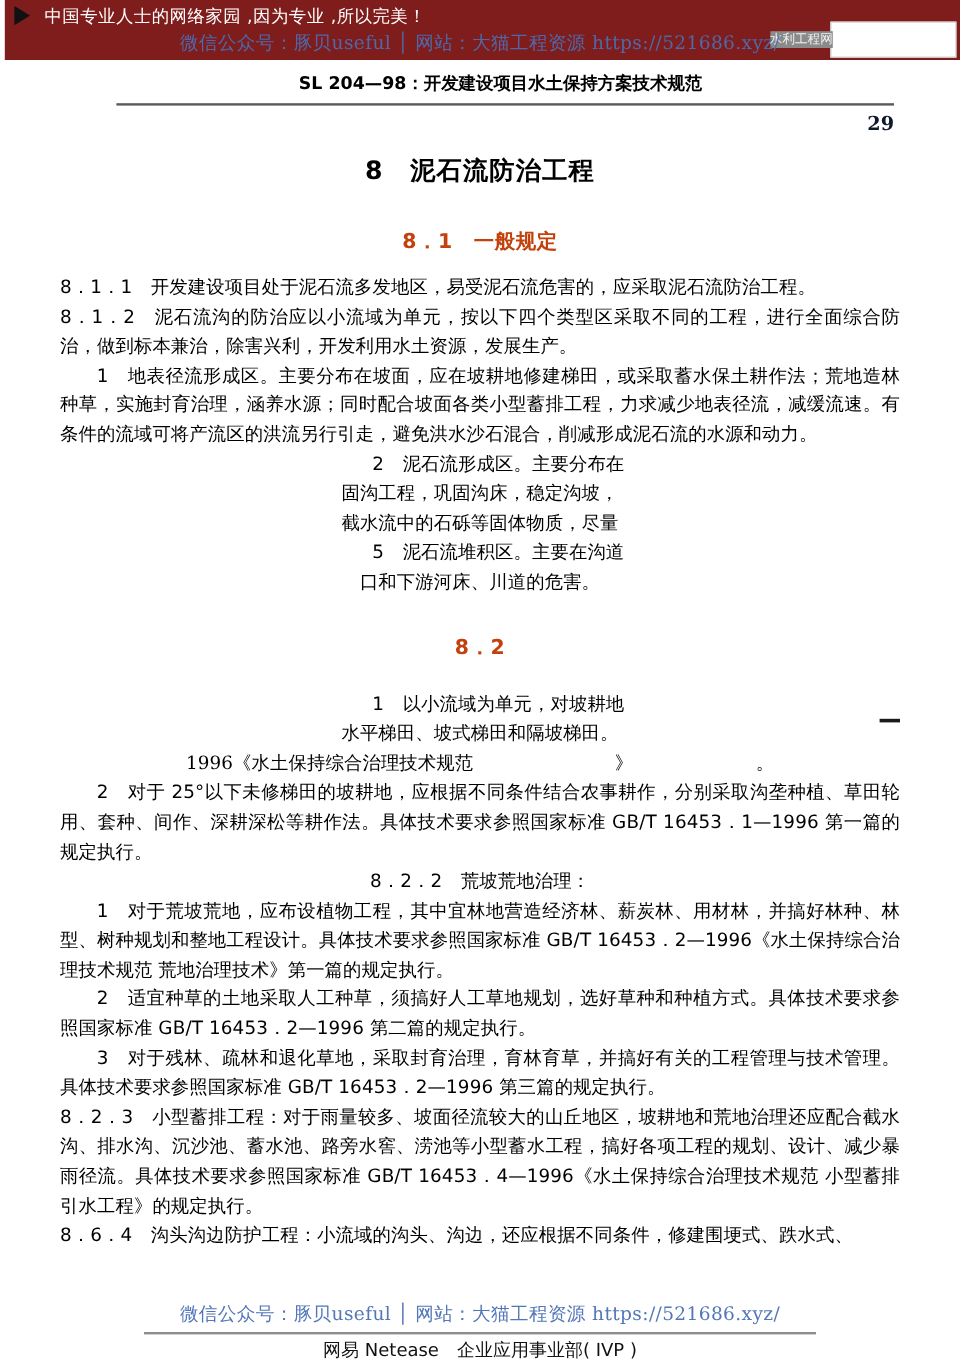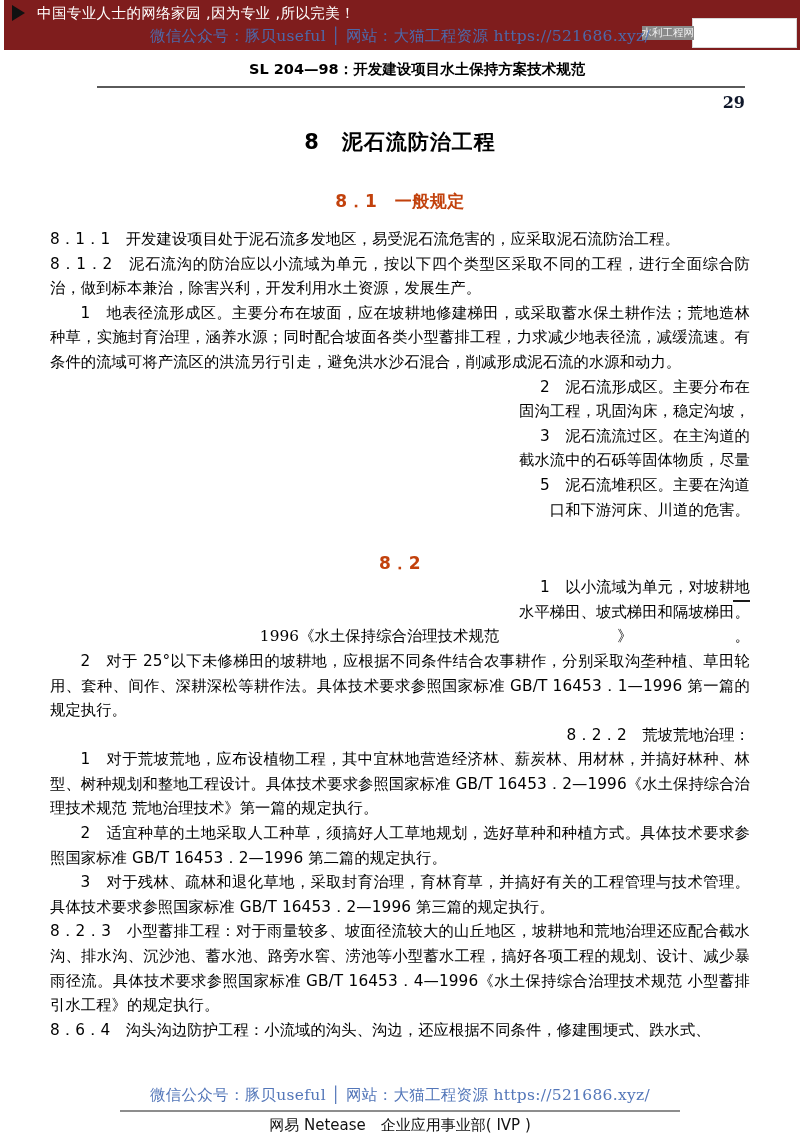--- a/index.html
+++ b/index.html
@@ -112,33 +112,33 @@
   .h2 {
     text-align:center;
     font-size:17px;
     font-weight:bold;
     font-family:"DejaVu Sans", sans-serif;
     color:#c2410c;
     letter-spacing:.5px;
     margin-top:34px;
     margin-bottom:14px;
   }
-  .h2.bare { margin-top:30px; margin-bottom:0; }
+  .h2.bare { margin-top:30px; margin-bottom:24px; }
 
   p.t {
     font-size:15.3px;
     line-height:24.6px;
     color:#000;
     font-family:"DejaVu Sans", sans-serif;
     text-align:justify;
     text-justify:inter-ideograph;
     letter-spacing:.1px;
   }
   p.t.ind { text-indent:2em; }
-  p.t.nowrap-block { text-align:right; }
+  p.t.nowrap-block { text-align:center; }
   .ref {
     font-family:"DejaVu Serif", serif;
   }
   .gap-s { display:inline-block; width:108px; }
   .gap-m { display:inline-block; width:92px; }
 
   
   .stray-dash {
     position:absolute;
     right:0;
@@ -191,21 +191,20 @@
 
     <p class="t">8．1．1　开发建设项目处于泥石流多发地区，易受泥石流危害的，应采取泥石流防治工程。</p>
 
     <p class="t">8．1．2　泥石流沟的防治应以小流域为单元，按以下四个类型区采取不同的工程，进行全面综合防治，做到标本兼治，除害兴利，开发利用水土资源，发展生产。</p>
 
     <p class="t ind">1　地表径流形成区。主要分布在坡面，应在坡耕地修建梯田，或采取蓄水保土耕作法；荒地造林种草，实施封育治理，涵养水源；同时配合坡面各类小型蓄排工程，力求减少地表径流，减缓流速。有条件的流域可将产流区的洪流另行引走，避免洪水沙石混合，削减形成泥石流的水源和动力。</p>
 
     <p class="t nowrap-block" style="text-indent:2em;">2　泥石流形成区。主要分布在</p>
     <p class="t nowrap-block">固沟工程，巩固沟床，稳定沟坡，</p>
 
-    <p class="t nowrap-block" style="text-indent:2em;">3　泥石流流过区。在主沟道的</p>
     <p class="t nowrap-block">截水流中的石砾等固体物质，尽量</p>
 
     <p class="t nowrap-block" style="text-indent:2em;">5　泥石流堆积区。主要在沟道</p>
     <p class="t nowrap-block">口和下游河床、川道的危害。</p>
 
     <div class="h2 bare">8．2</div>
 
 
     <p class="t nowrap-block" style="text-indent:2em;">1　以小流域为单元，对坡耕地</p>
 

